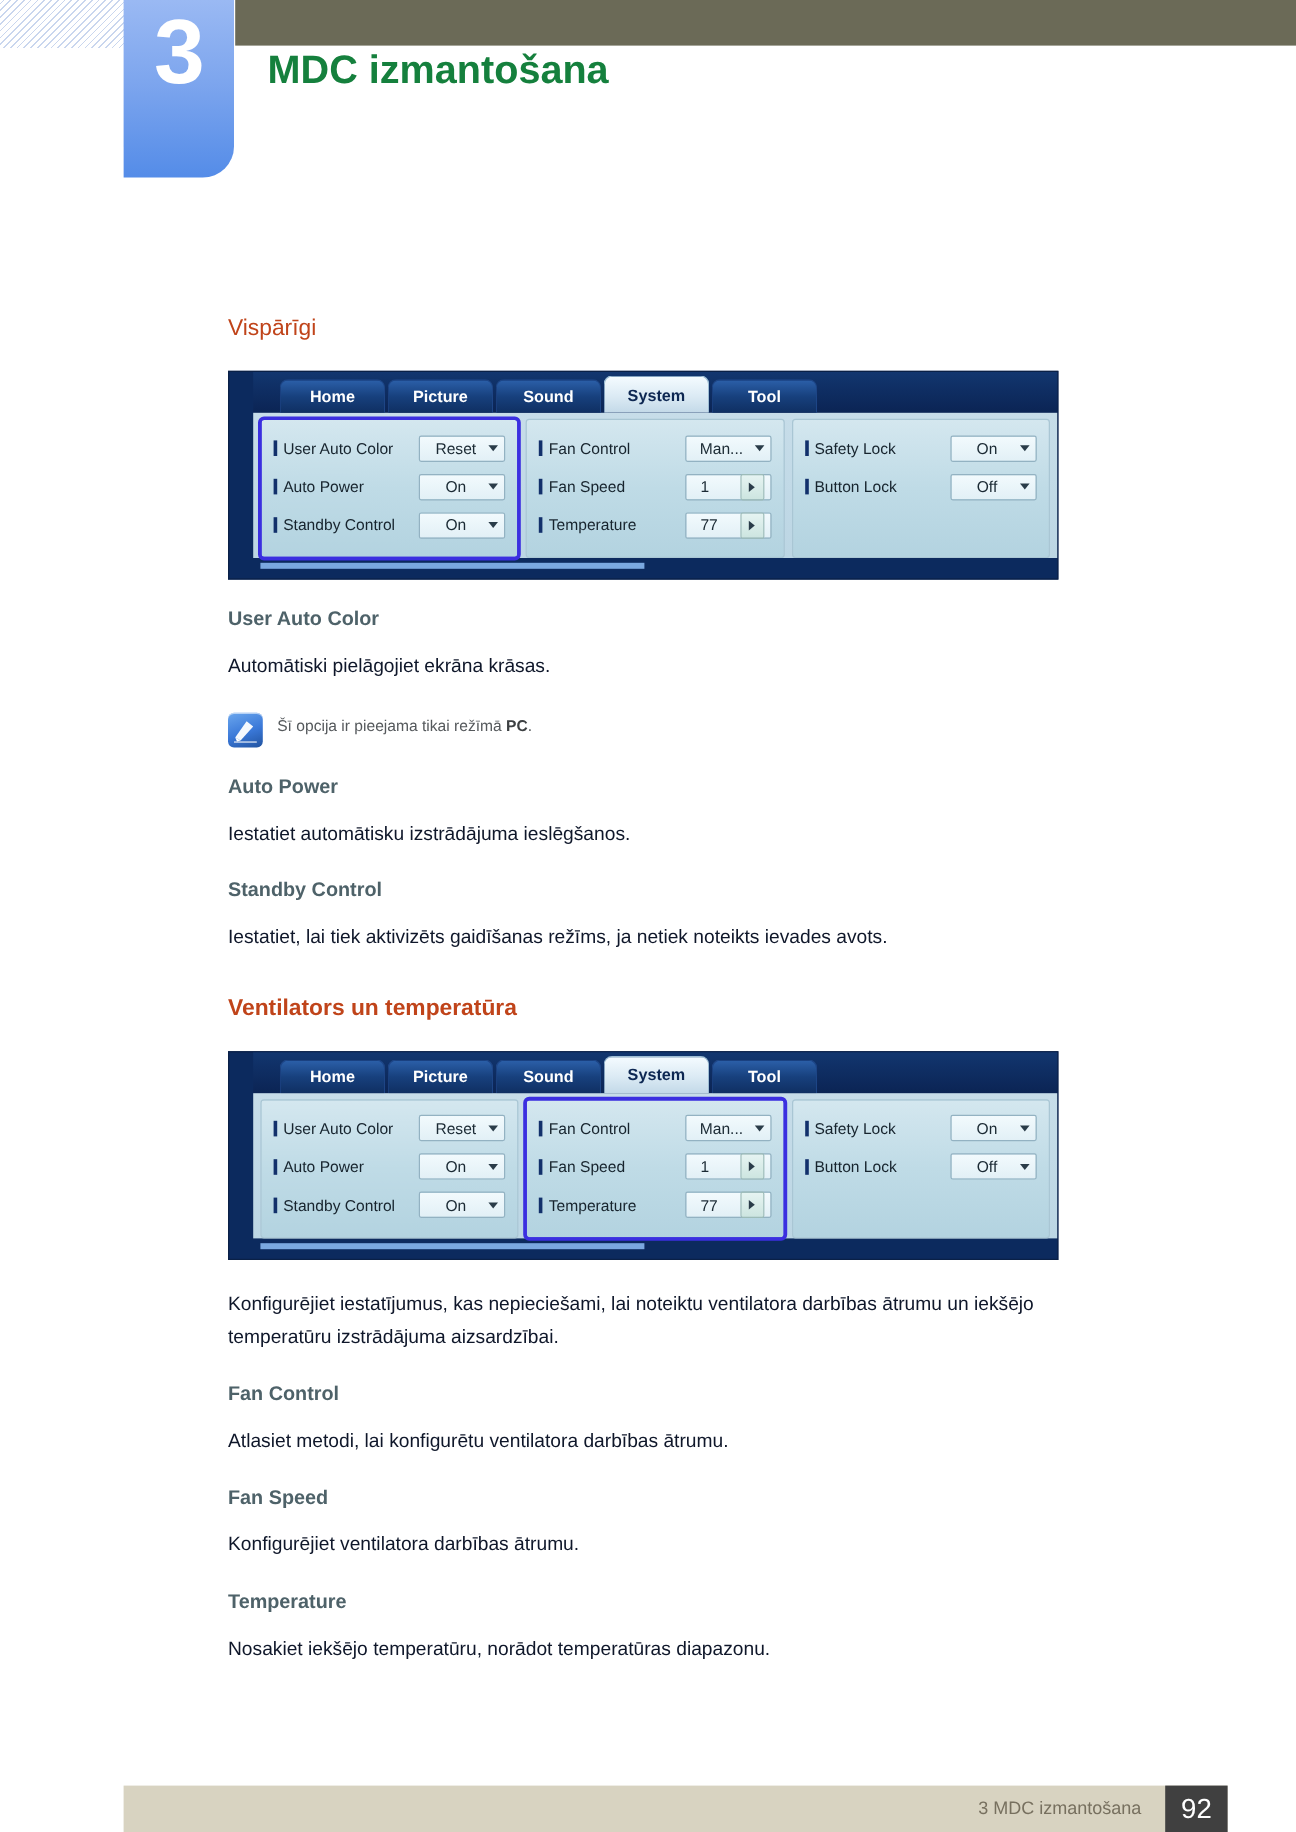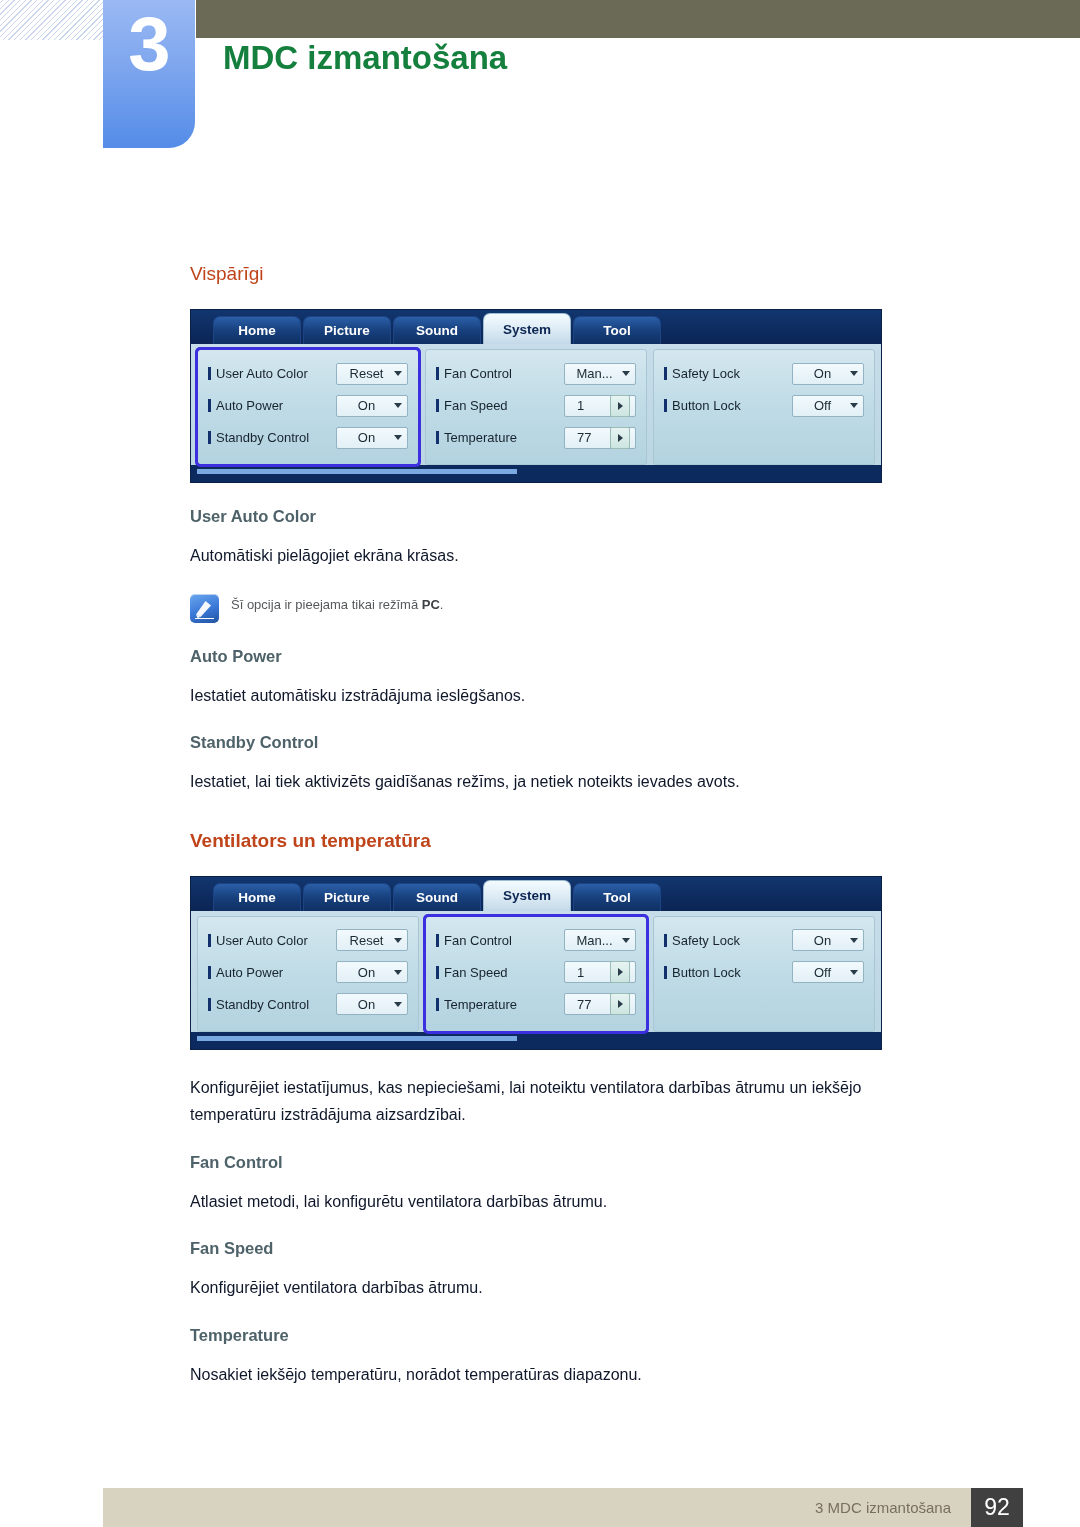--- a/index.html
+++ b/index.html
@@ -110,20 +110,21 @@
   .note-text b { font-weight: bold; color: #3c4042; }
 
   
   .mdc {
     width: 692px;
     background: #0c2a5e;
     border: 1px solid #0a2046;
     box-sizing: border-box;
     position: relative;
     padding-bottom: 6px;
+    padding-left: 20px;
   }
   .mdc-tabbar {
     height: 34px;
     background: linear-gradient(180deg, #12366f 0%, #0b2454 100%);
     display: flex;
     align-items: flex-end;
     padding-left: 22px;
     box-sizing: border-box;
   }
   .mdc-tab {

